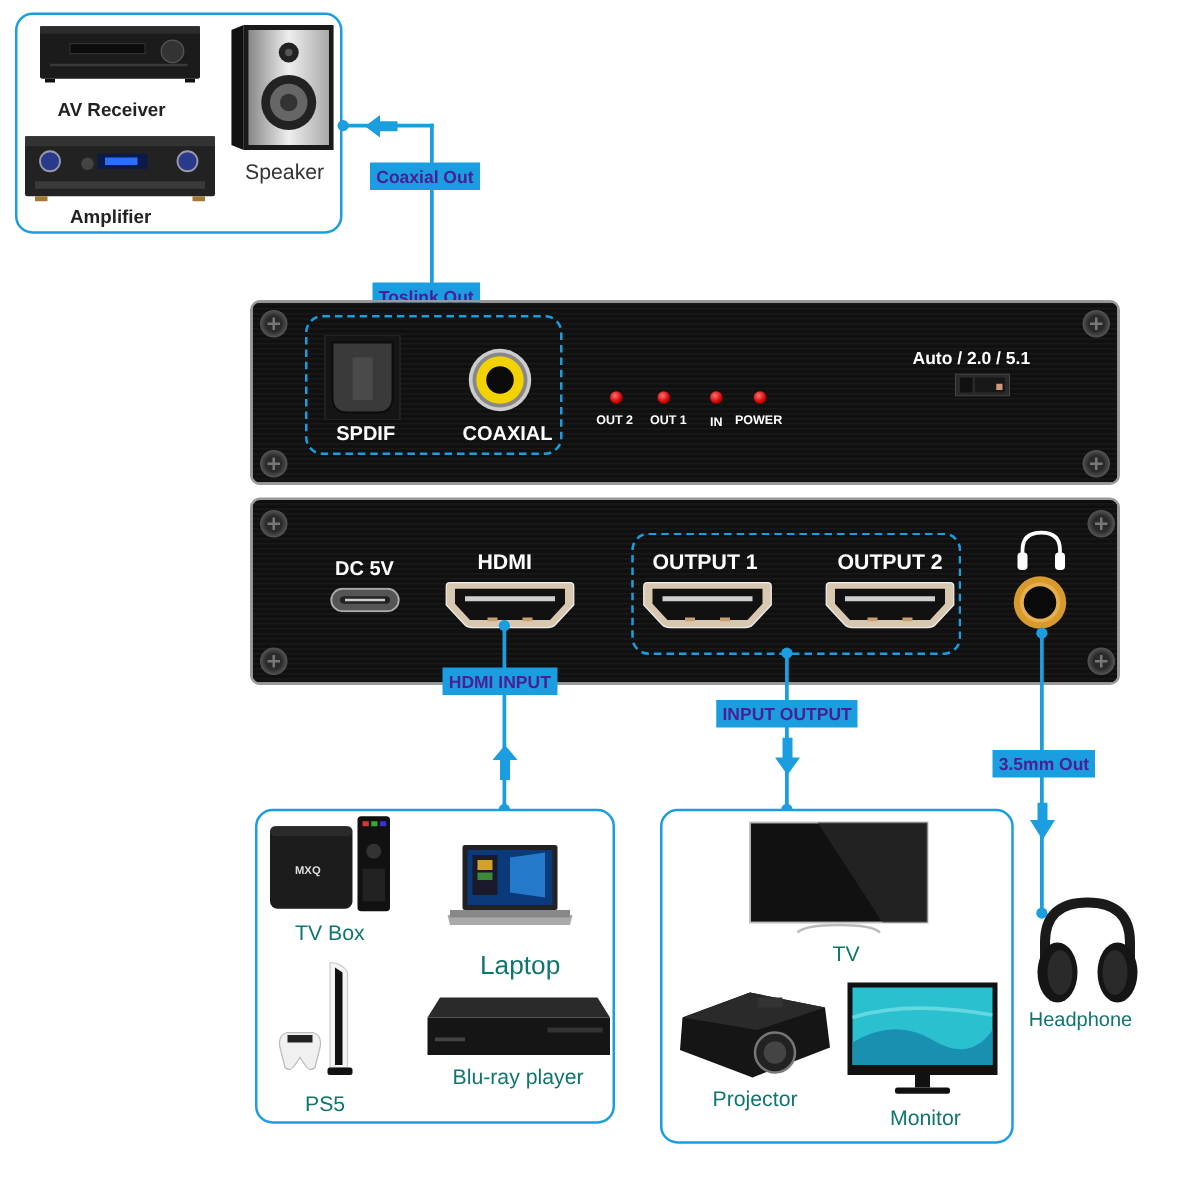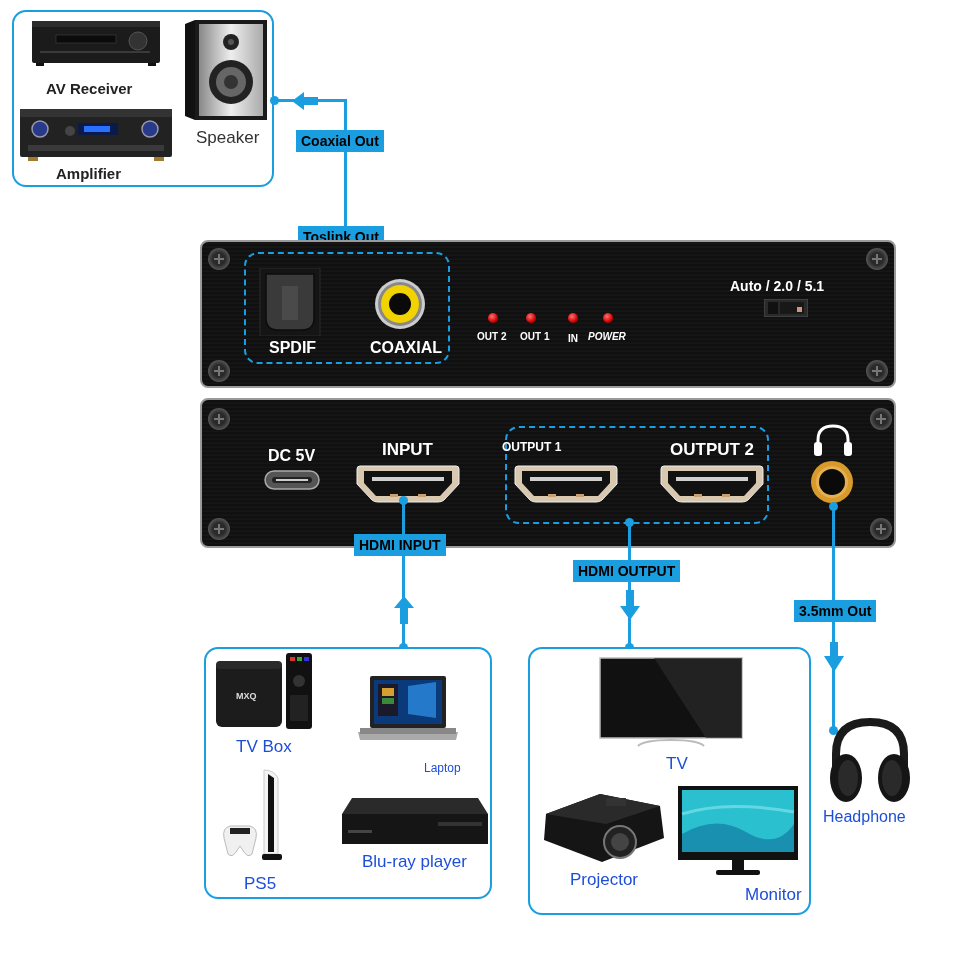--- a/index.html
+++ b/index.html
@@ -1,22 +1,22 @@
 <!DOCTYPE html>
 <html><head>
 <meta charset="utf-8">
 <style>
   html,body{margin:0;padding:0;background:#fff;}
   body{width:960px;height:960px;position:relative;overflow:hidden;font-family:"Liberation Sans",sans-serif;}
   .abs{position:absolute;}
   .group-box{position:absolute;border:2.5px solid #1a9ee0;border-radius:14px;background:#fff;box-sizing:border-box;}
-  .badge{position:absolute;background:#1a9ee0;color:#000000;font-weight:bold;font-size:14px;padding:2px 5px;white-space:nowrap;line-height:18px;}
+  .badge{position:absolute;background:#1a9ee0;color:#4c1d95;font-weight:bold;font-size:14px;padding:2px 5px;white-space:nowrap;line-height:18px;}
   .line{position:absolute;background:#1a9ee0;}
   .dot{position:absolute;width:9px;height:9px;border-radius:50%;background:#1a9ee0;}
-  .lbl{position:absolute;font-size:16px;color:#1d4ed8;white-space:nowrap;}
+  .lbl{position:absolute;font-size:16px;color:#0f766e;white-space:nowrap;}
   .lbl-b{position:absolute;font-size:15px;font-weight:bold;color:#222;white-space:nowrap;}
   .panel{position:absolute;left:200px;width:696px;border-radius:8px;box-sizing:border-box;
     border:2px solid #9a9a9a;
     background:repeating-linear-gradient(0deg,#101010 0px,#101010 2px,#1c1c1c 3px,#0b0b0b 4px);}
   .screw{position:absolute;width:22px;height:22px;border-radius:50%;background:radial-gradient(circle,#2a2a2a 40%,#555 70%,#111 100%);}
   .screw::before,.screw::after{content:"";position:absolute;background:#777;left:50%;top:50%;transform:translate(-50%,-50%);}
   .screw::before{width:10px;height:2px;}
   .screw::after{width:2px;height:10px;}
   .ptxt{position:absolute;color:#fff;font-weight:bold;white-space:nowrap;}
   .dash-box{position:absolute;border:2.5px dashed #1a9ee0;border-radius:14px;box-sizing:border-box;}
@@ -120,21 +120,21 @@
   </div>
   <div class="ptxt" style="left:168px;top:97px;font-size:16px;">COAXIAL</div>
 
   <div class="led" style="left:286px;top:71px;"></div>
   <div class="ledlbl" style="left:275px;top:89px;">OUT 2</div>
   <div class="led" style="left:324px;top:71px;"></div>
   <div class="ledlbl" style="left:318px;top:89px;">OUT 1</div>
   <div class="led" style="left:366px;top:71px;"></div>
   <div class="ledlbl" style="left:366px;top:91px;">IN</div>
   <div class="led" style="left:401px;top:71px;"></div>
-  <div class="ledlbl" style="left:386px;top:89px;font-style:italic;">POWER</div>
+  <div class="ledlbl" style="left:386px;top:89px;">POWER</div>
 
   <div class="ptxt" style="left:528px;top:36px;font-size:14px;">Auto / 2.0 / 5.1</div>
   <div class="abs" style="left:562px;top:57px;width:44px;height:18px;">
     <svg width="44" height="18" viewBox="0 0 44 18">
       <rect x="0" y="0" width="44" height="18" fill="#2a2a2a" stroke="#555"></rect>
       <rect x="4" y="3" width="10" height="12" fill="#111"></rect>
       <rect x="16" y="3" width="24" height="12" fill="#181818"></rect>
       <rect x="33" y="8" width="5" height="5" fill="#cc9a7a"></rect>
     </svg>
   </div>
@@ -148,32 +148,32 @@
 
   <div class="ptxt" style="left:66px;top:47px;font-size:16px;">DC 5V</div>
   <div class="abs" style="left:62px;top:70px;width:56px;height:20px;">
     <svg width="56" height="20" viewBox="0 0 56 20">
         <rect x="1" y="1" width="54" height="18" rx="9" fill="#555" stroke="#aaa" stroke-width="1.5"></rect>
         <rect x="8" y="7" width="40" height="6" rx="3" fill="#222"></rect>
         <rect x="12" y="9" width="32" height="2" fill="#ccc"></rect>
       </svg>
   </div>
 
-  <div class="ptxt" style="left:180px;top:40px;font-size:17px;">INPUT</div>
+  <div class="ptxt" style="left:180px;top:40px;font-size:17px;">HDMI</div>
   <svg class="hdmi" style="left:154px;top:64px;" viewBox="0 0 104 40">
     <path d="M4 2 H100 Q103 2 103 5 V20 L88 36 Q86 38 82 38 H22 Q18 38 16 36 L1 20 V5 Q1 2 4 2 Z" fill="#d8c8b0" stroke="#eee" stroke-width="1"></path>
     <path d="M8 7 H96 V19 L84 32 H20 L8 19 Z" fill="#111"></path>
     <rect x="16" y="13" width="72" height="4" fill="#cfcfcf"></rect>
     <rect x="34" y="30" width="8" height="3" fill="#caa070"></rect>
       <rect x="62" y="30" width="8" height="3" fill="#caa070"></rect>
   </svg>
 
   <div class="dash-box" style="left:303px;top:26px;width:264px;height:98px;"></div>
 
-  <div class="ptxt" style="left:300px;top:40px;font-size:12px;">OUTPUT 1</div>
+  <div class="ptxt" style="left:320px;top:40px;font-size:17px;">OUTPUT 1</div>
   <svg class="hdmi" style="left:312px;top:64px;" viewBox="0 0 104 40">
     <path d="M4 2 H100 Q103 2 103 5 V20 L88 36 Q86 38 82 38 H22 Q18 38 16 36 L1 20 V5 Q1 2 4 2 Z" fill="#d8c8b0" stroke="#eee" stroke-width="1"></path>
     <path d="M8 7 H96 V19 L84 32 H20 L8 19 Z" fill="#111"></path>
     <rect x="16" y="13" width="72" height="4" fill="#cfcfcf"></rect>
     <rect x="34" y="30" width="8" height="3" fill="#caa070"></rect>
       <rect x="62" y="30" width="8" height="3" fill="#caa070"></rect>
   </svg>
 
   <div class="ptxt" style="left:468px;top:40px;font-size:17px;">OUTPUT 2</div>
   <svg class="hdmi" style="left:458px;top:64px;" viewBox="0 0 104 40">
@@ -205,21 +205,21 @@
 <div class="badge" style="left:354px;top:534px;">HDMI INPUT</div>
 <div class="abs" style="left:394px;top:596px;width:20px;height:28px;">
   <svg width="20" height="28" viewBox="0 0 20 28">
       <polygon points="10,0 20,12 14,12 14,28 6,28 6,12 0,12" fill="#1a9ee0"></polygon>
     </svg>
 </div>
 <div class="dot" style="left:399px;top:643px;"></div>
 
 <div class="line" style="left:628px;top:522px;width:3px;height:126px;"></div>
 <div class="dot" style="left:625px;top:518px;"></div>
-<div class="badge" style="left:573px;top:560px;">HDMI OUTPUT</div>
+<div class="badge" style="left:573px;top:560px;">INPUT OUTPUT</div>
 <div class="abs" style="left:620px;top:590px;width:20px;height:30px;">
   <svg width="20" height="30" viewBox="0 0 20 30">
       <polygon points="6,0 14,0 14,16 20,16 10,30 0,16 6,16" fill="#1a9ee0"></polygon>
     </svg>
 </div>
 <div class="dot" style="left:625px;top:643px;"></div>
 
 <div class="line" style="left:832px;top:506px;width:3px;height:222px;"></div>
 <div class="dot" style="left:829px;top:502px;"></div>
 <div class="badge" style="left:794px;top:600px;">3.5mm Out</div>
@@ -252,21 +252,21 @@
     <rect x="14" y="2" width="76" height="52" rx="2" fill="#222"></rect>
     <rect x="18" y="6" width="68" height="44" fill="#0a3a7a"></rect>
     <polygon points="52,12 80,8 80,44 52,40" fill="#2a8ae0" opacity="0.8"></polygon>
     <rect x="22" y="10" width="20" height="32" fill="#1a1a2a"></rect>
     <rect x="26" y="14" width="12" height="8" fill="#d4a030"></rect>
       <rect x="26" y="24" width="12" height="6" fill="#3a8a3a"></rect>
     <path d="M2 58 H102 L100 66 H4 Z" fill="#aaa"></path>
     <rect x="4" y="54" width="96" height="6" fill="#888"></rect>
   </svg>
 </div>
-<div class="lbl" style="left:384px;top:761px;font-size:12px;margin-left:40px;">Laptop</div>
+<div class="lbl" style="left:384px;top:761px;font-size:21px;">Laptop</div>
 
 <div class="dev" style="left:218px;top:768px;width:80px;height:96px;">
   <svg width="80" height="96" viewBox="0 0 80 96">
     <path d="M46 2 Q56 2 60 10 V86 H46 Z" fill="#f4f4f4" stroke="#ccc"></path>
     <path d="M50 6 V84 H56 V10 Z" fill="#111"></path>
     <rect x="44" y="86" width="20" height="6" rx="2" fill="#111"></rect>
     <path d="M6 70 Q4 60 12 58 H32 Q40 60 38 70 L34 86 Q30 90 26 84 L22 78 L18 84 Q14 90 10 86 Z" fill="#f0f0f0" stroke="#bbb"></path>
     <rect x="12" y="60" width="20" height="6" fill="#222"></rect>
   </svg>
 </div>
@@ -307,21 +307,21 @@
 <div class="dev" style="left:676px;top:784px;width:124px;height:96px;">
   <svg width="124" height="96" viewBox="0 0 124 96">
     <rect x="2" y="2" width="120" height="74" fill="#111"></rect>
     <rect x="6" y="6" width="112" height="62" fill="#2ac0d0"></rect>
     <path d="M6 50 Q40 30 70 48 T118 40 V68 H6 Z" fill="#1a90b0"></path>
     <path d="M6 30 Q50 16 118 28" fill="none" stroke="#8ae8f0" stroke-width="3" opacity="0.6"></path>
     <rect x="56" y="76" width="12" height="10" fill="#111"></rect>
     <rect x="40" y="86" width="44" height="5" rx="2" fill="#111"></rect>
   </svg>
 </div>
-<div class="lbl" style="left:712px;top:885px;font-size:17px;margin-left:33px;">Monitor</div>
+<div class="lbl" style="left:712px;top:885px;font-size:17px;">Monitor</div>
 
 <div class="dev" style="left:826px;top:714px;width:88px;height:90px;">
   <svg width="88" height="90" viewBox="0 0 88 90">
     <path d="M10 54 V40 Q10 8 44 8 Q78 8 78 40 V54" fill="none" stroke="#1a1a1a" stroke-width="8"></path>
     <ellipse cx="20" cy="64" rx="16" ry="24" fill="#151515"></ellipse>
     <ellipse cx="22" cy="64" rx="10" ry="18" fill="#2a2a2a"></ellipse>
     <ellipse cx="68" cy="64" rx="16" ry="24" fill="#151515"></ellipse>
     <ellipse cx="66" cy="64" rx="10" ry="18" fill="#2a2a2a"></ellipse>
   </svg>
 </div>

